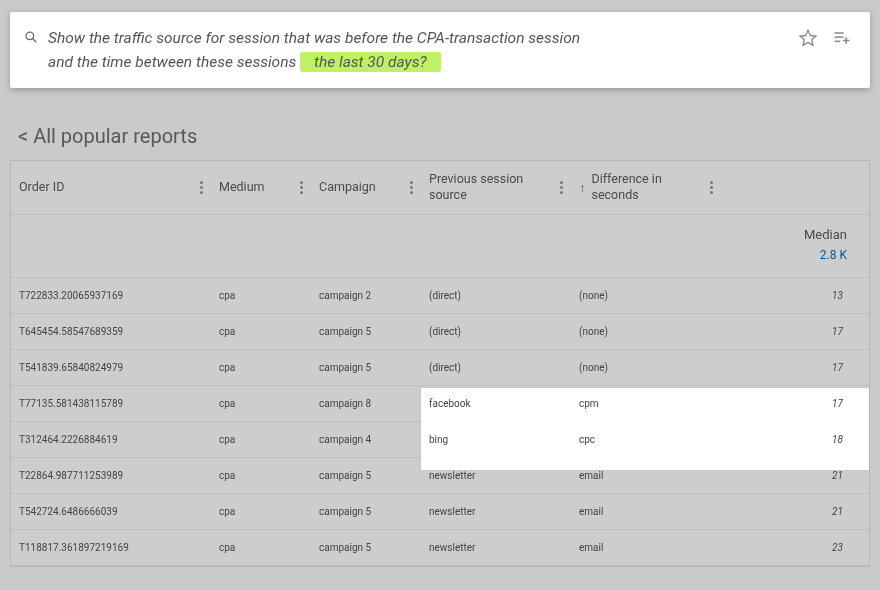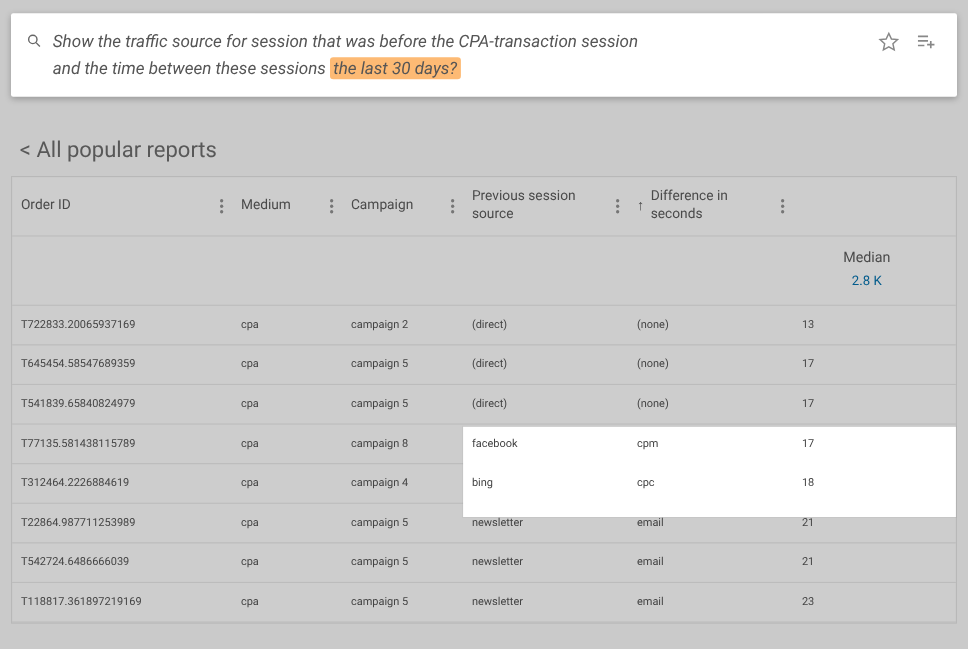--- a/index.html
+++ b/index.html
@@ -42,23 +42,23 @@
     color: #666;
   }
   .search-text {
     flex: 1;
     font-size: 15.5px;
     line-height: 1.55;
     color: #555;
     font-style: italic;
   }
   .search-text .pill {
-    background: #fdba74;
+    background: #bef264;
     border-radius: 3px;
-    padding: 1px 3px;
+    padding: 1px 14px;
     margin-top: 20px;
   }
   .search-actions {
     display: flex;
     gap: 14px;
     align-items: center;
     margin-top: 2px;
     color: #888;
   }
   .search-actions svg { width: 20px; height: 20px; }
@@ -112,21 +112,21 @@
     width: 3px; height: 3px; background: #888; border-radius: 50%;
   }
 
   .summary-row {
     display: grid;
     grid-template-columns: 200px 100px 110px 150px 150px 140px;
     border-bottom: 1px solid #d8d8d8;
   }
   .summary-cell {
     grid-column: 6;
-    text-align: center;
+    text-align: right;
     padding: 12px 14px 14px 8px;
   }
   .summary-cell .lbl { font-size: 13px; color: #555; display: block; margin-bottom: 2px;}
   .summary-cell .val { font-size: 12px; color: #0369a1; }
 
   .tbody .row {
     display: grid;
     grid-template-columns: 200px 100px 110px 150px 150px 140px;
     border-bottom: 1px solid #d8d8d8;
     font-size: 10px;
@@ -138,21 +138,21 @@
     position: absolute;
     background: #fff;
     z-index: 10;
     pointer-events: none;
     box-shadow: 0 0 0 1px rgba(0,0,0,0.03);
   }
 
   .td {
     padding: 12px 8px;
   }
-  .td.num { text-align: left; padding-right: 18px; }
+  .td.num { text-align: right; padding-right: 18px; font-style: italic; }
 
   
   .cell-text { position: relative; z-index: 12; }
 
 </style>
 </head>
 <body>
 
 <div class="search-bar">
   <svg class="mag" viewBox="0 0 24 24" fill="none" stroke="currentColor" stroke-width="2.2">

